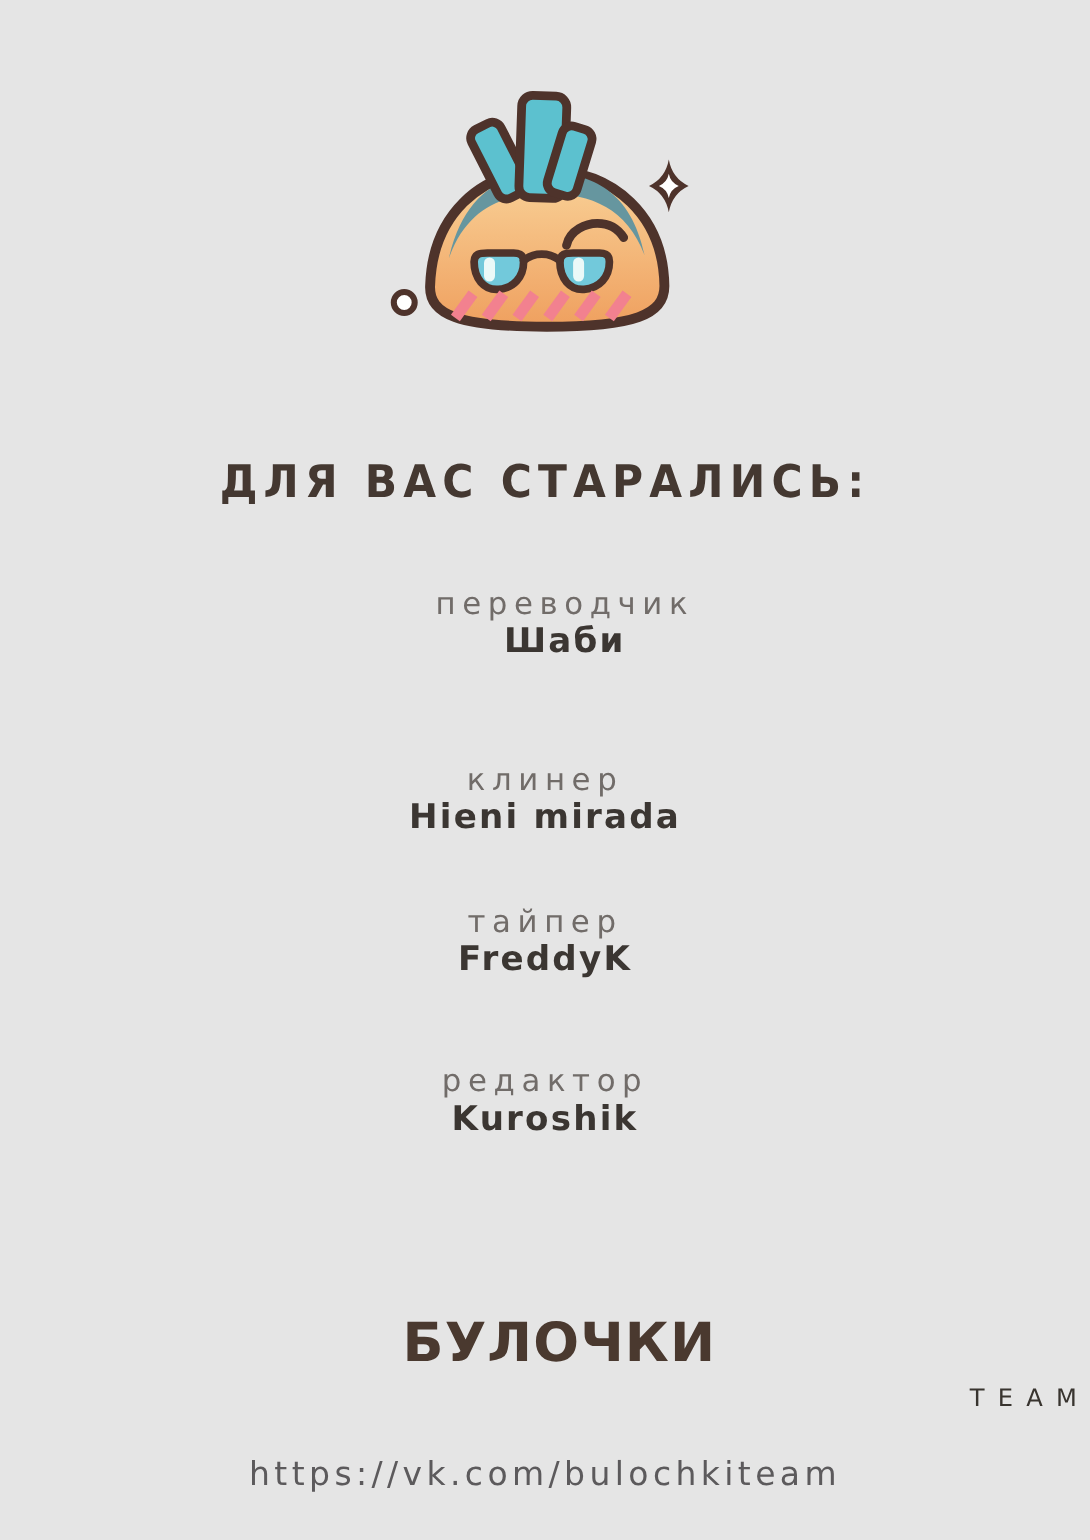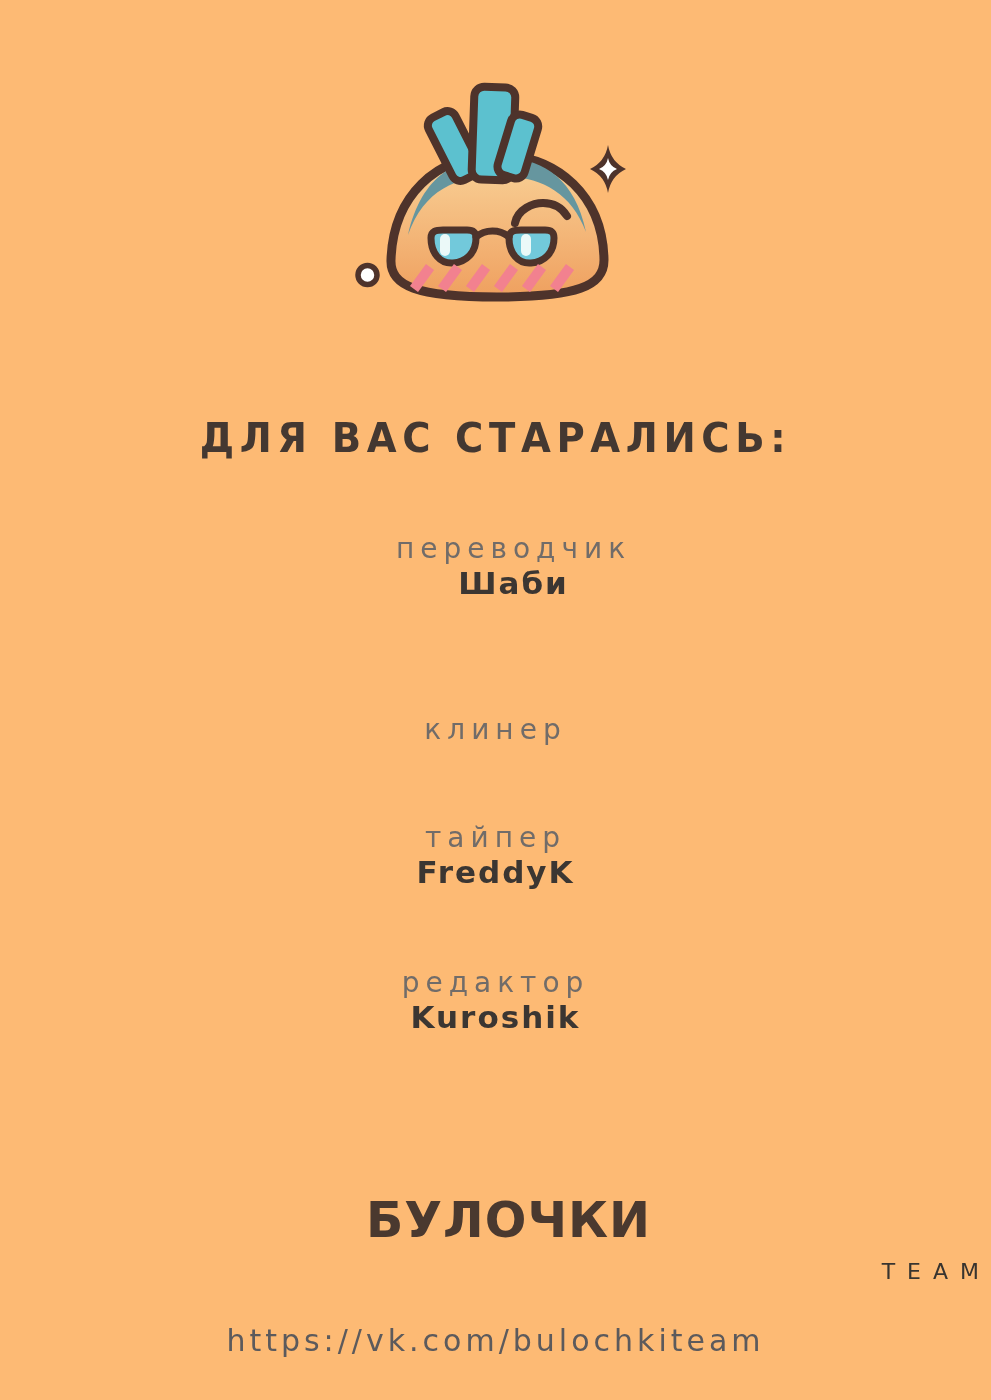--- a/index.html
+++ b/index.html
@@ -1,20 +1,20 @@
 <!DOCTYPE html>
 <html><head>
 <meta charset="utf-8">
 <style>
   html, body { margin: 0; padding: 0; }
   .page {
     position: relative;
     width: 991px;
     height: 1400px;
-    background: #fdba74;
+    background: #e5e5e5;
     overflow: hidden;
     font-family: "DejaVu Sans", "Liberation Sans", sans-serif;
   }
   .mascot {
     position: absolute;
     left: 340px;
     top: 70px;
     width: 330px;
     height: 260px;
   }
@@ -31,21 +31,21 @@
     transform-origin: 50% 50%;
     white-space: nowrap;
     line-height: 48px;
   }
   .role-block {
     position: absolute;
     left: 0; right: 0;
     text-align: center;
   }
   .role-block.b0 { top: 533px; padding-left: 36px; }
-  .role-block.b1 { top: 714px; }
+  .role-block.b1 { top: 693px; }
   .role-block.b2 { top: 822px; }
   .role-block.b3 { top: 967px; }
   .role-label {
     font-size: 28px;
     font-weight: normal;
     color: #716c69;
     letter-spacing: 6px;
     line-height: 32px;
   }
   .role-name {
@@ -151,20 +151,21 @@
 
   <div class="heading">ДЛЯ ВАС СТАРАЛИСЬ:</div>
 
   <div class="role-block b0">
     <div class="role-label">переводчик</div>
     <div class="role-name">Шаби</div>
   </div>
 
   <div class="role-block b1">
     <div class="role-label">клинер</div>
+    <div class="role-name">Hieni mirada</div>
   </div>
 
   <div class="role-block b2">
     <div class="role-label">тайпер</div>
     <div class="role-name">FreddyK</div>
   </div>
 
   <div class="role-block b3">
     <div class="role-label">редактор</div>
     <div class="role-name">Kuroshik</div>

